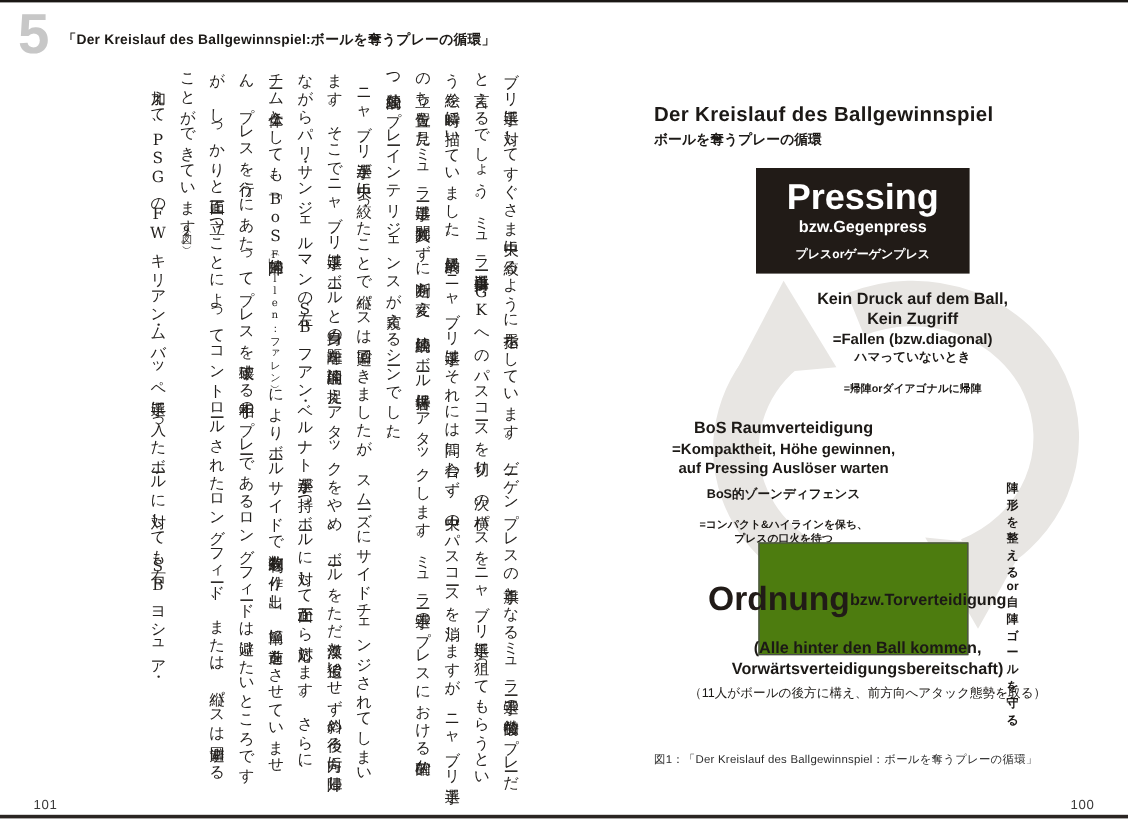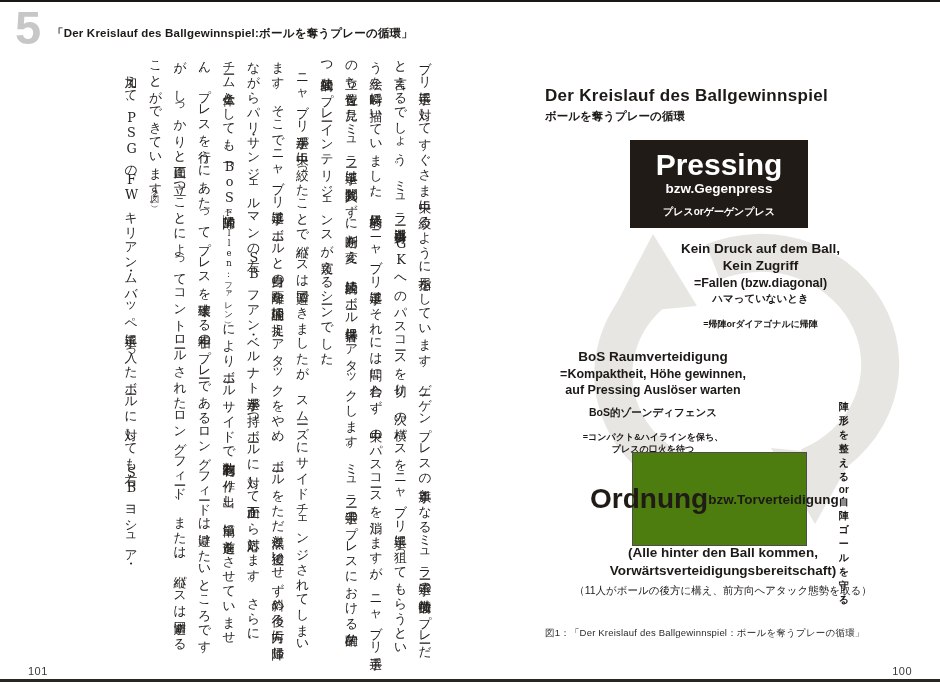--- a/index.html
+++ b/index.html
@@ -62,21 +62,21 @@
 
   .box-white {
     position:absolute; left:632px; top:452px; width:173px; height:92px;
     background:#4d7c0f; border:1px solid #4d4d4d; text-align:center;
     display:flex; flex-direction:row; justify-content:center; align-items:center;
   }
   .box-white .bx-title { font-size:28px; font-weight:bold; line-height:1.0; color:#211b17; }
   .box-white .bx-sub { font-size:13.5px; font-weight:bold; margin-top:1px; }
   .box-white .bx-jp { font-size:10px; font-weight:bold; margin-top:8px; }
 
-  .step-alle { left:545px; top:544px; width:356px; }
+  .step-alle { left:545px; top:531px; width:356px; }
   .alle-l { font-size:13.5px; font-weight:bold; line-height:1.3; }
   .alle-jp { font-size:10.5px; font-weight:normal; margin-top:5px; }
 
   .fig-caption {
     position:absolute; left:545px; top:627px; font-size:9.5px; color:#2b2b2b; letter-spacing:0.2px;
   }
 </style>
 </head>
 <body>
 

